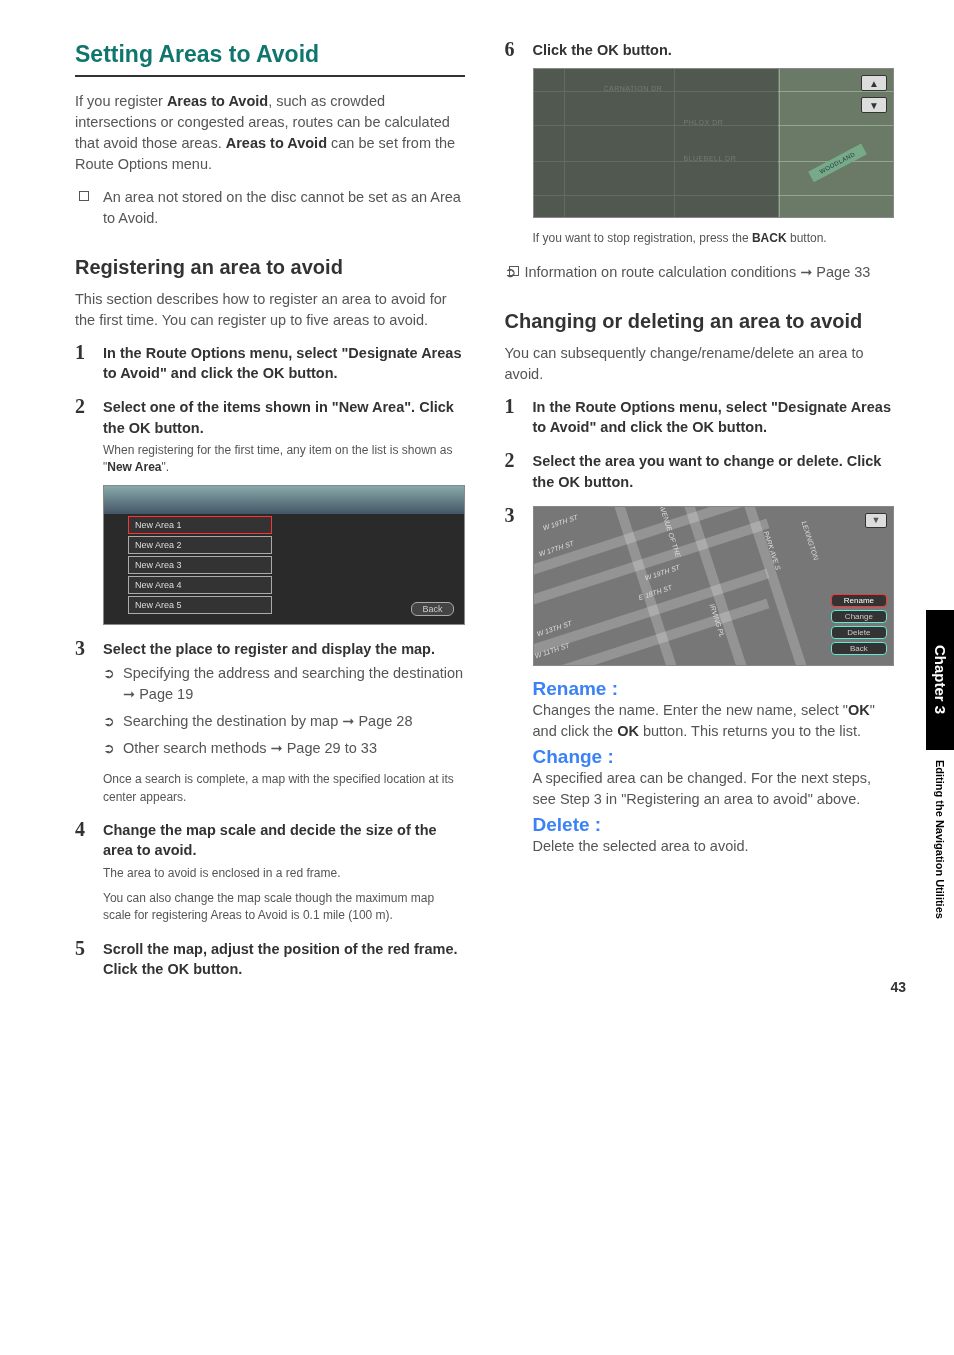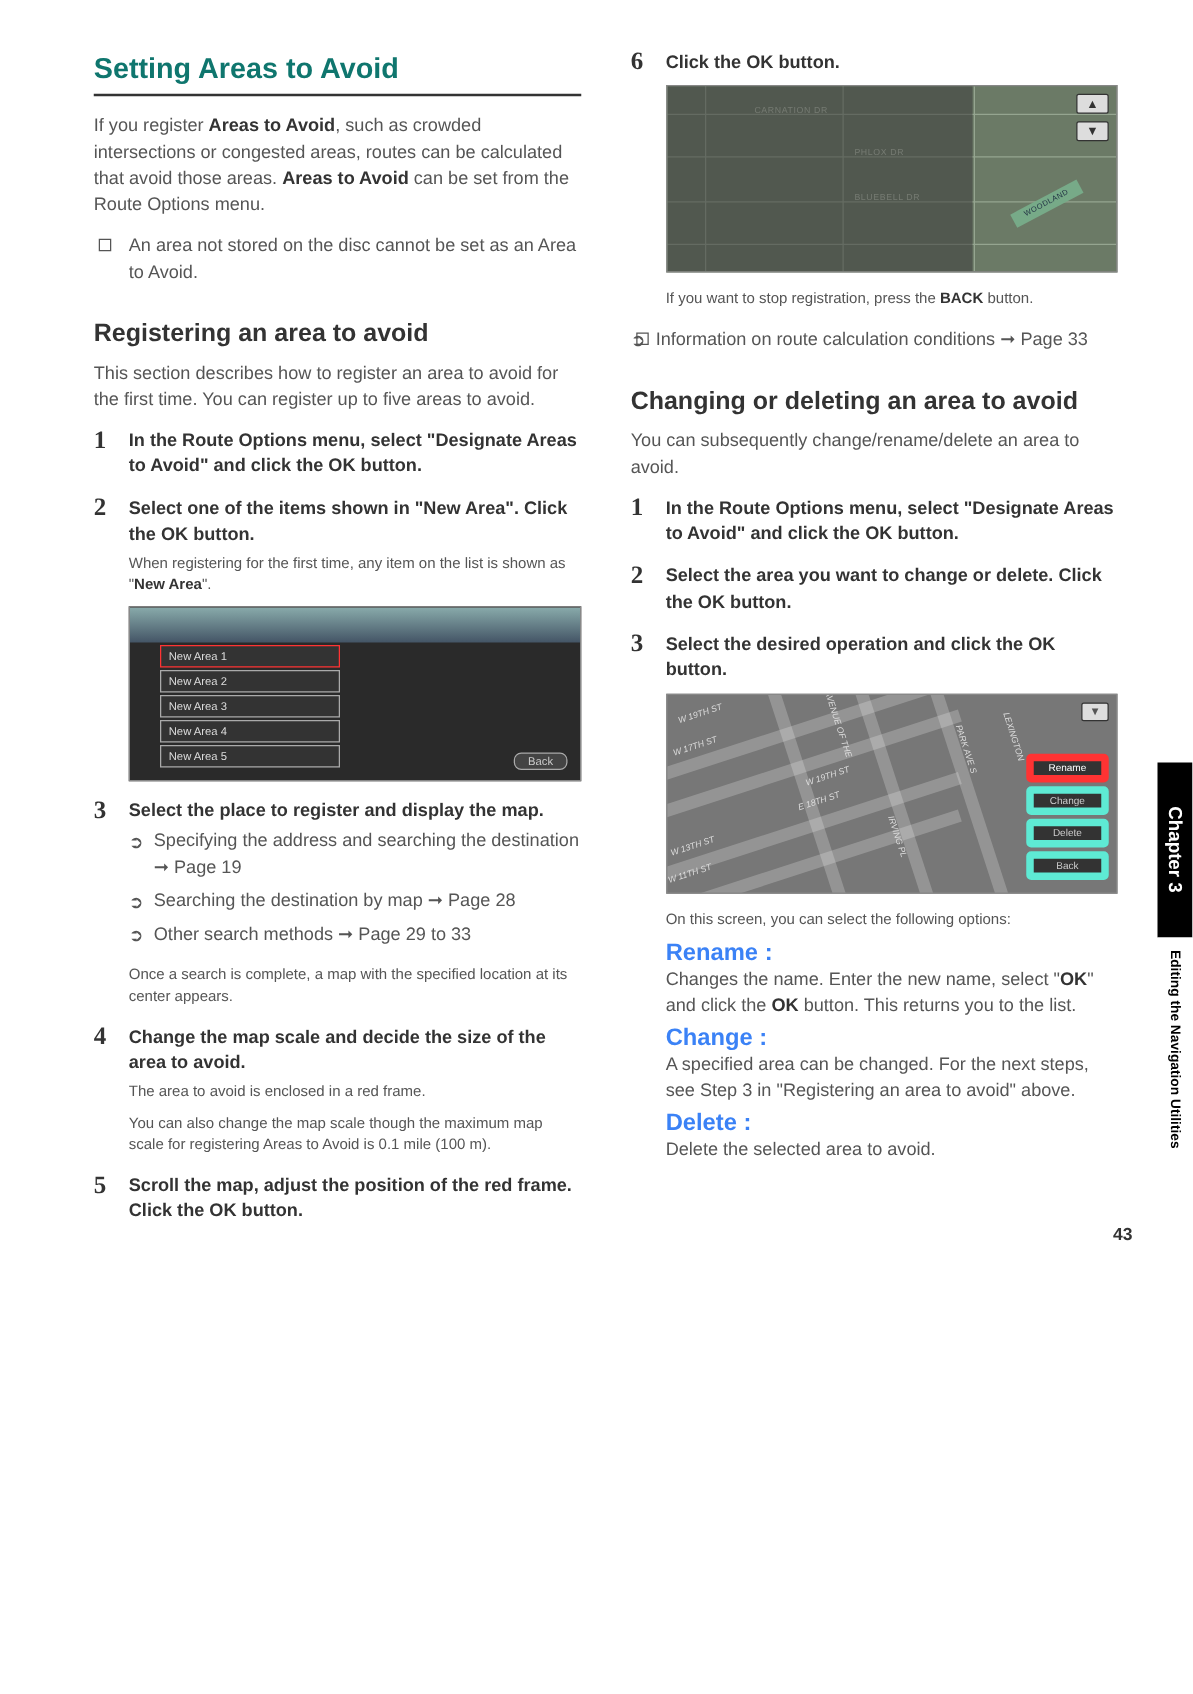--- a/index.html
+++ b/index.html
@@ -118,21 +118,21 @@
     font-size:6px; color:#234; display:flex; align-items:center; justify-content:center;
     letter-spacing:0.5px;
   }
 
   .screenshot.map2 { height: 160px; width: 100%; background:#777; }
   .screenshot.map2 .street { position:absolute; background:rgba(255,255,255,0.22); }
   .screenshot.map2 .stxt { position:absolute; font-size:7px; color:#ddd; font-style:italic; white-space:nowrap; }
   .screenshot.map2 .btns { position:absolute; right:6px; bottom:10px; display:flex; flex-direction:column; gap:3px; }
   .screenshot.map2 .btns div {
     background:#333; color:#ccc; font-size:8px; padding:1px 12px;
-    border:6px solid #5eead4; border-radius:4px; text-align:center;
+    border:1px solid #5eead4; border-radius:4px; text-align:center;
   }
   .screenshot.map2 .btns div.sel { border-color:#f33; color:#fff; }
   .screenshot.map2 .scale-btn {
     position:absolute; right:6px; top:6px; width:22px; height:15px;
     background:#ddd; border:1px solid #333; border-radius:2px;
     display:flex; align-items:center; justify-content:center; font-size:9px;
   }
 
   .option-label { font-weight:bold; color:#3b82f6; font-size:19px; margin-top:4px; }
   .option-body { font-size:14.5px; color:#555; line-height:1.45; }
@@ -271,23 +271,20 @@
         <div class="step-head">
           <span>In the Route Options menu, select "Designate Areas to Avoid" and click the </span><span>OK</span><span> button.</span>
         </div>
       </li>
       <li>
         <div class="step-head">
           <span>Select the area you want to change or delete. Click the </span><span>OK</span><span> button.</span>
         </div>
       </li>
       <li>
-        <div class="step-head">
-          <span>Select the desired operation and click the </span><span>OK</span><span> button.</span>
-        </div>
         <div class="screenshot map2">
 
           <div class="street" style="left:-10px; top:20px; width:250px; height:10px; transform:rotate(-18deg);"></div>
           <div class="street" style="left:-10px; top:50px; width:250px; height:10px; transform:rotate(-18deg);"></div>
           <div class="street" style="left:-10px; top:100px; width:250px; height:10px; transform:rotate(-18deg);"></div>
           <div class="street" style="left:-10px; top:130px; width:250px; height:10px; transform:rotate(-18deg);"></div>
           <div class="street" style="left:110px; top:-20px; width:10px; height:220px; transform:rotate(-18deg);"></div>
           <div class="street" style="left:180px; top:-20px; width:10px; height:220px; transform:rotate(-18deg);"></div>
           <div class="street" style="left:240px; top:-20px; width:10px; height:220px; transform:rotate(-18deg);"></div>
           <span class="stxt" style="top:12px; left:8px; transform:rotate(-18deg);">W 19TH ST</span>
@@ -301,21 +298,20 @@
           <span class="stxt" style="top:40px; left:218px; transform:rotate(72deg);">PARK AVE S</span>
           <span class="stxt" style="top:30px; left:256px; transform:rotate(72deg);">LEXINGTON</span>
           <div class="scale-btn">▼</div>
           <div class="btns">
             <div class="sel">Rename</div>
             <div>Change</div>
             <div>Delete</div>
             <div>Back</div>
           </div>
         </div>
-        <div class="step-body">On this screen, you can select the following options:</div>
 
         <div class="option-label">Rename :</div>
         <div class="option-body">
           <span>Changes the name. Enter the new name, select "</span><span class="bold">OK</span><span>" and click the </span><span class="bold">OK</span><span> button. This returns you to the list.</span>
         </div>
 
         <div class="option-label">Change :</div>
         <div class="option-body">A specified area can be changed. For the next steps, see Step 3 in "Registering an area to avoid" above.</div>
 
         <div class="option-label">Delete :</div>

